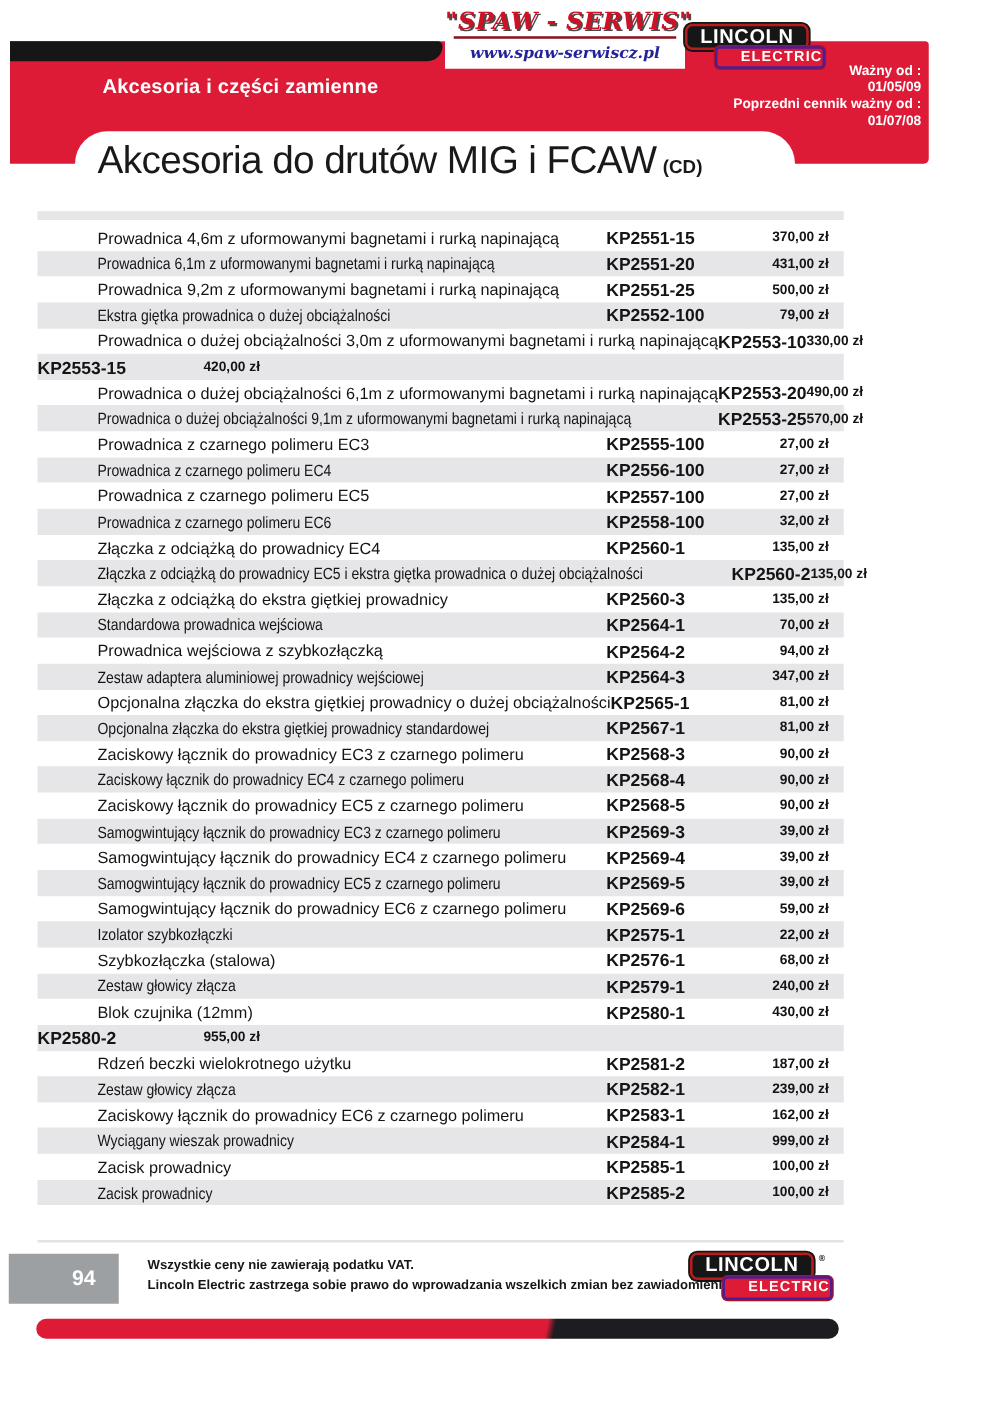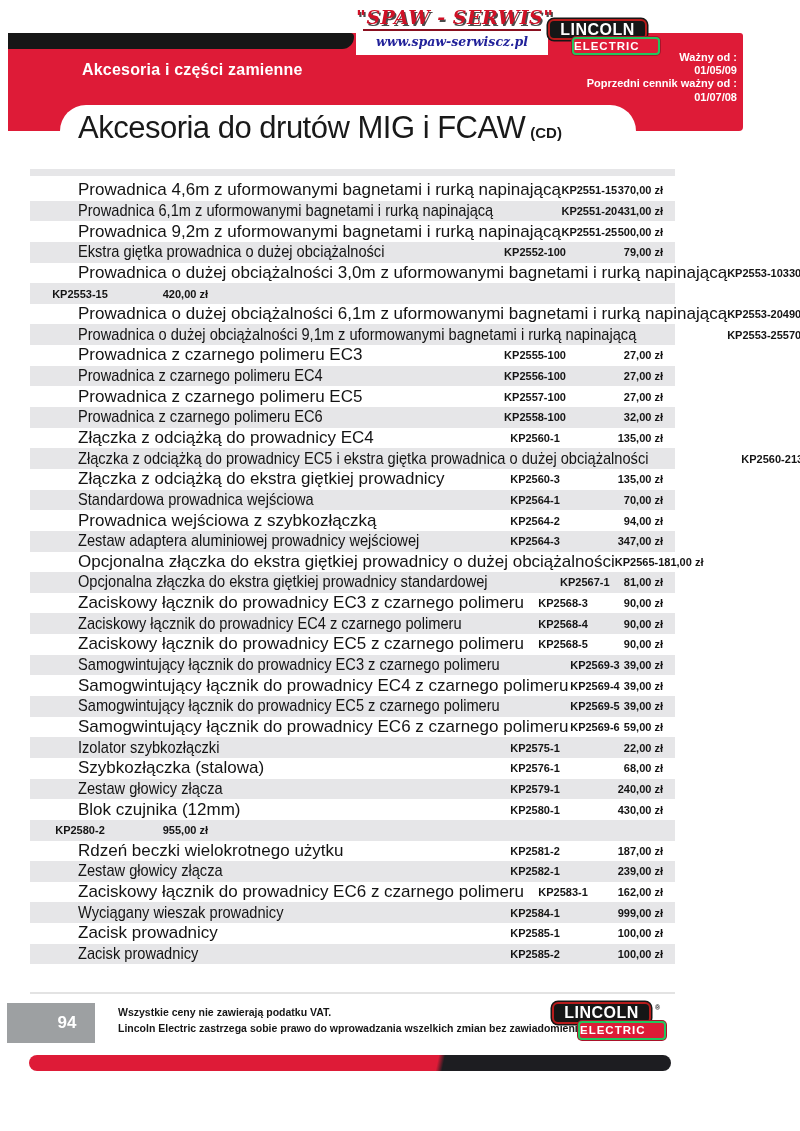--- a/index.html
+++ b/index.html
@@ -31,40 +31,40 @@
   .spaw-rule { width:178px; height:0; border-bottom:2.5px solid #8a1020; margin:1px auto 3px auto; }
   .spaw-url { font-family:"DejaVu Serif", serif; font-style:italic; font-weight:bold;
     font-size:12.5px; color:#22229a; }
 
   
   .lincoln { position:absolute; }
   .lincoln .ln-black { position:absolute; left:0; top:0; background:#161616; color:#fff;
     border:2px solid #b91c1c; box-shadow:0 0 0 1.5px #161616; border-radius:6px;
     font-weight:bold; text-align:center; letter-spacing:0.5px; }
   .lincoln .ln-red { position:absolute; background:#de1b37; color:#fff;
-    border:2px solid #22c55e; box-shadow:0 0 0 1px #a9132a; border-radius:4px;
-    font-weight:bold; text-align:left; letter-spacing:1px; }
+    border:2px solid #4c1d95; box-shadow:0 0 0 1px #a9132a; border-radius:4px;
+    font-weight:bold; text-align:right; letter-spacing:1px; }
   .lincoln .ln-reg { position:absolute; color:#161616; font-size:7px; font-weight:bold; }
   .lincoln-top { left:548px; top:19px; width:120px; height:42px; }
   .lincoln-top .ln-black { width:99px; height:21px; font-size:16px; line-height:17px; }
   .lincoln-top .ln-red { left:24px; top:18px; width:88px; height:18px; font-size:11.5px; line-height:14px; }
   .lincoln-top .ln-reg { left:103px; top:2px; color:#fff; }
   .lincoln-foot { left:552px; top:1002px; width:120px; height:42px; }
   .lincoln-foot .ln-black { width:99px; height:22px; font-size:16px; line-height:18px; }
   .lincoln-foot .ln-red { left:26px; top:19px; width:88px; height:19px; font-size:11.5px; line-height:15px; }
   .lincoln-foot .ln-reg { left:103px; top:2px; }
 
   
   .price-table { position:absolute; left:30px; top:169px; width:645px; }
   .table-header-strip { height:7px; background:#e6e6e8; margin-bottom:4px; }
   .row { display:flex; align-items:center; height:20.65px; }
   .row:nth-child(even) { background:#e6e6e8; }
   .cell { overflow:visible; white-space:nowrap; }
-  .desc { flex:1; padding-left:48px; font-size:17px; color:#141414; }
-  .code { width:100px; text-align:center; font-size:11px; font-weight:bold; color:#141414; }
+  .desc { flex:1; padding-left:48px; font-size:13px; color:#141414; }
+  .code { width:100px; text-align:left; font-size:14px; font-weight:bold; color:#141414; }
   .price { width:90px; text-align:right; padding-right:12px; font-size:11px; font-weight:bold; color:#141414; }
   .desc span { display:inline-block; }
   .row:nth-child(even) .desc span { transform:scaleX(0.86); transform-origin:0 50%; }
 
   
   .footer-divider { position:absolute; left:30px; top:992px; width:645px; height:2px; background:#e3e3e3; }
   .page-num-box { position:absolute; left:7px; top:1003px; width:88px; height:40px;
     background:#9da0a2; color:#fff; font-size:17px; font-weight:bold;
     display:flex; align-items:center; justify-content:center;padding-left:32px; }
   .footer-notes { position:absolute; left:118px; top:1004px; font-size:10.5px; font-weight:bold;

